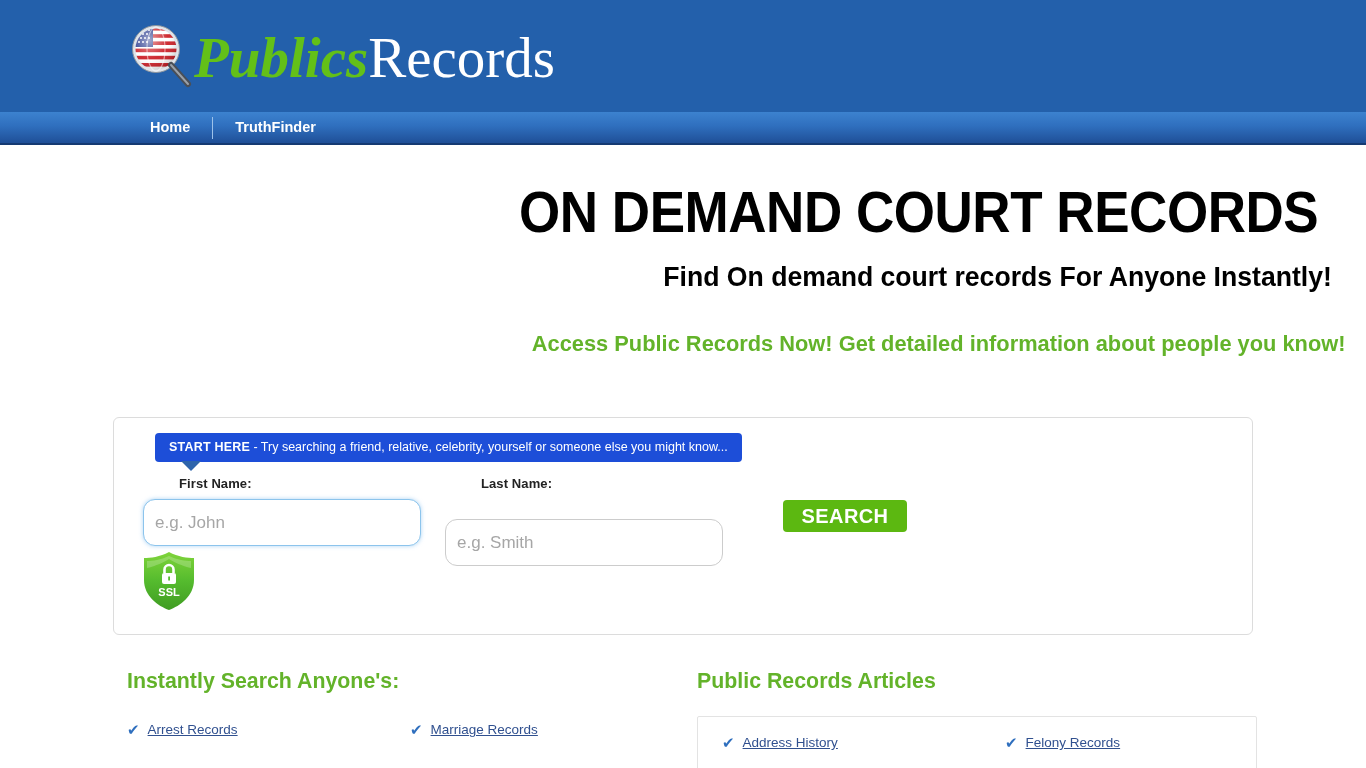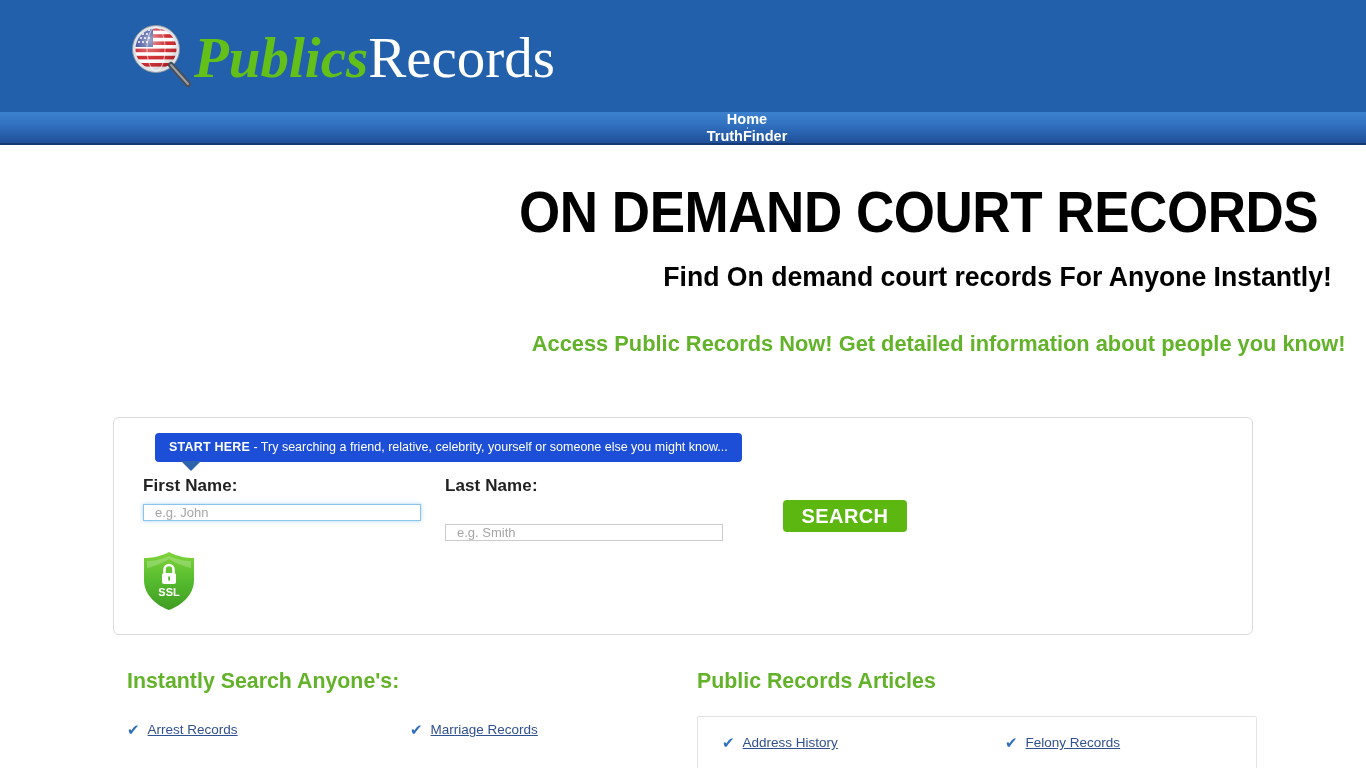--- a/index.html
+++ b/index.html
@@ -49,21 +49,20 @@
   }
 
   
   .nav {
     height: 33px;
     background: linear-gradient(to bottom, #3c82cf 0%, #2f6fbe 45%, #1f4f97 100%);
     border-bottom: 2px solid #153a72;
     display: flex;
     align-items: center;
     padding-left: 128px;
-    flex-direction: column;
   }
   .nav a {
     color: #ffffff;
     font-size: 14.5px;
     font-weight: bold;
     text-decoration: none;
     padding: 0 22px;
     line-height: 1;
   }
   .nav .nav-sep {
@@ -137,32 +136,33 @@
     width: 1080px;
     display: flex;
     align-items: flex-start;
   }
   .field-col { display: flex; flex-direction: column; }
   .col-first { width: 278px; }
   .col-last  { width: 278px; margin-left: 0; gap: 20px; }
   .col-loc   { width: 278px; }
   .col-btn   { padding-top: 24px; }
   .field-label {
-    font-size: 17px;
+    font-size: 13px;
     font-weight: bold;
     color: #222222;
     margin-bottom: 8px;
     letter-spacing: 0.1px;
+    margin-left: 36px;
   }
   .txt-input {
-    height: 17px;
+    height: 47px;
     border: 1px solid #cccccc;
-    border-radius: 0;
+    border-radius: 12px;
     padding: 0 11px;
-    font-size: 13px;
+    font-size: 17px;
     color: #555555;
     font-family: "Liberation Sans", sans-serif;
     outline: none;
     background: #ffffff;
   }
   .txt-input.focused {
     border-color: #8cc4ec;
     box-shadow: 0 0 4px rgba(102,175,233,0.55);
   }
   .txt-input::placeholder { color: #a6a6a6; }

